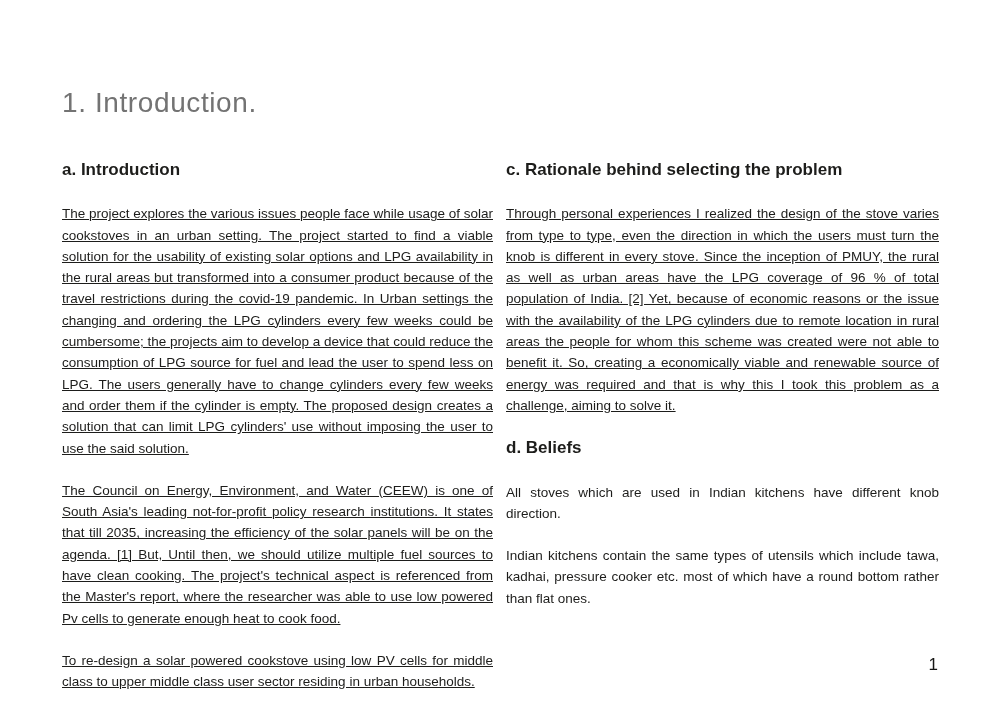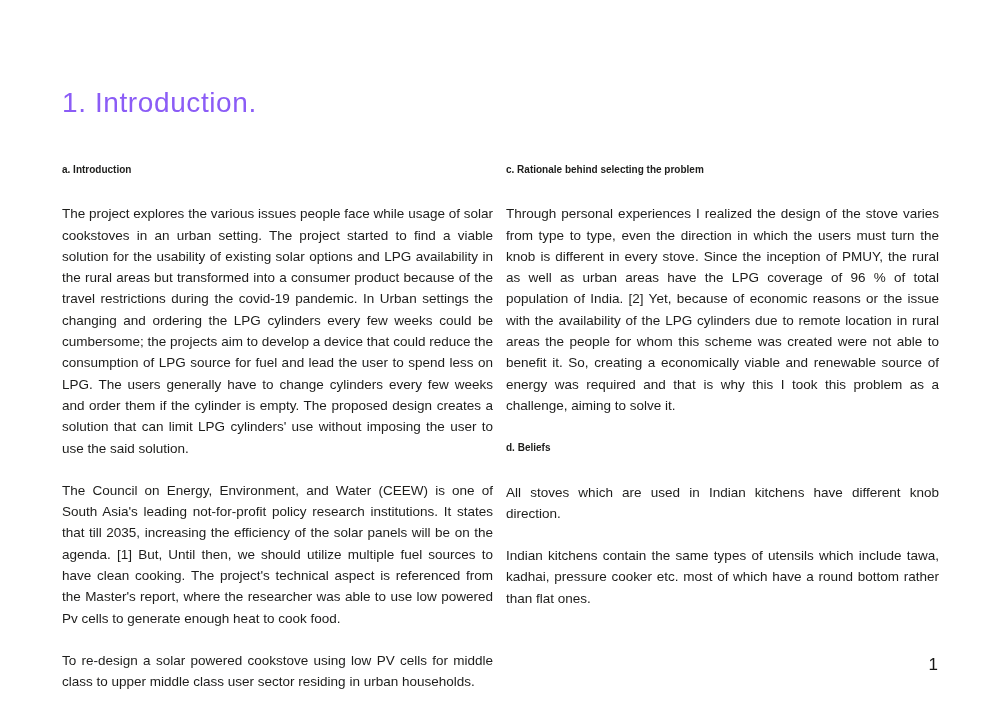--- a/index.html
+++ b/index.html
@@ -16,46 +16,47 @@
     font-family: "Liberation Sans", sans-serif;
     overflow: hidden;
   }
   .page-title {
     position: absolute;
     left: 62px;
     top: 68px;
     font-size: 28px;
     font-weight: 400;
     letter-spacing: 0.6px;
-    color: #8b5cf6;
+    color: #737373;
   }
   .columns {
     position: absolute;
     top: 159px;
     left: 62px;
     display: flex;
     gap: 13px;
   }
   .col {
     font-size: 13.5px;
     line-height: 21.3px;
   }
   .col-left  { width: 431px; }
   .col-right { width: 433px; }
   .section-heading {
     font-weight: bold;
-    font-size: 10px;
+    font-size: 17px;
     margin: 0 0 23px 0;
   }
   .section-heading.spaced-top {
     margin-top: 9px;
   }
   .para {
     text-align: justify;
     margin: 0 0 21px 0;
+    text-decoration: underline;
   }
   .belief {
     margin: 0 0 21px 0;
   }
   .belief .statement,
   .belief .evidence {
     text-align: justify;
   }
   .page-number {
     position: absolute;

